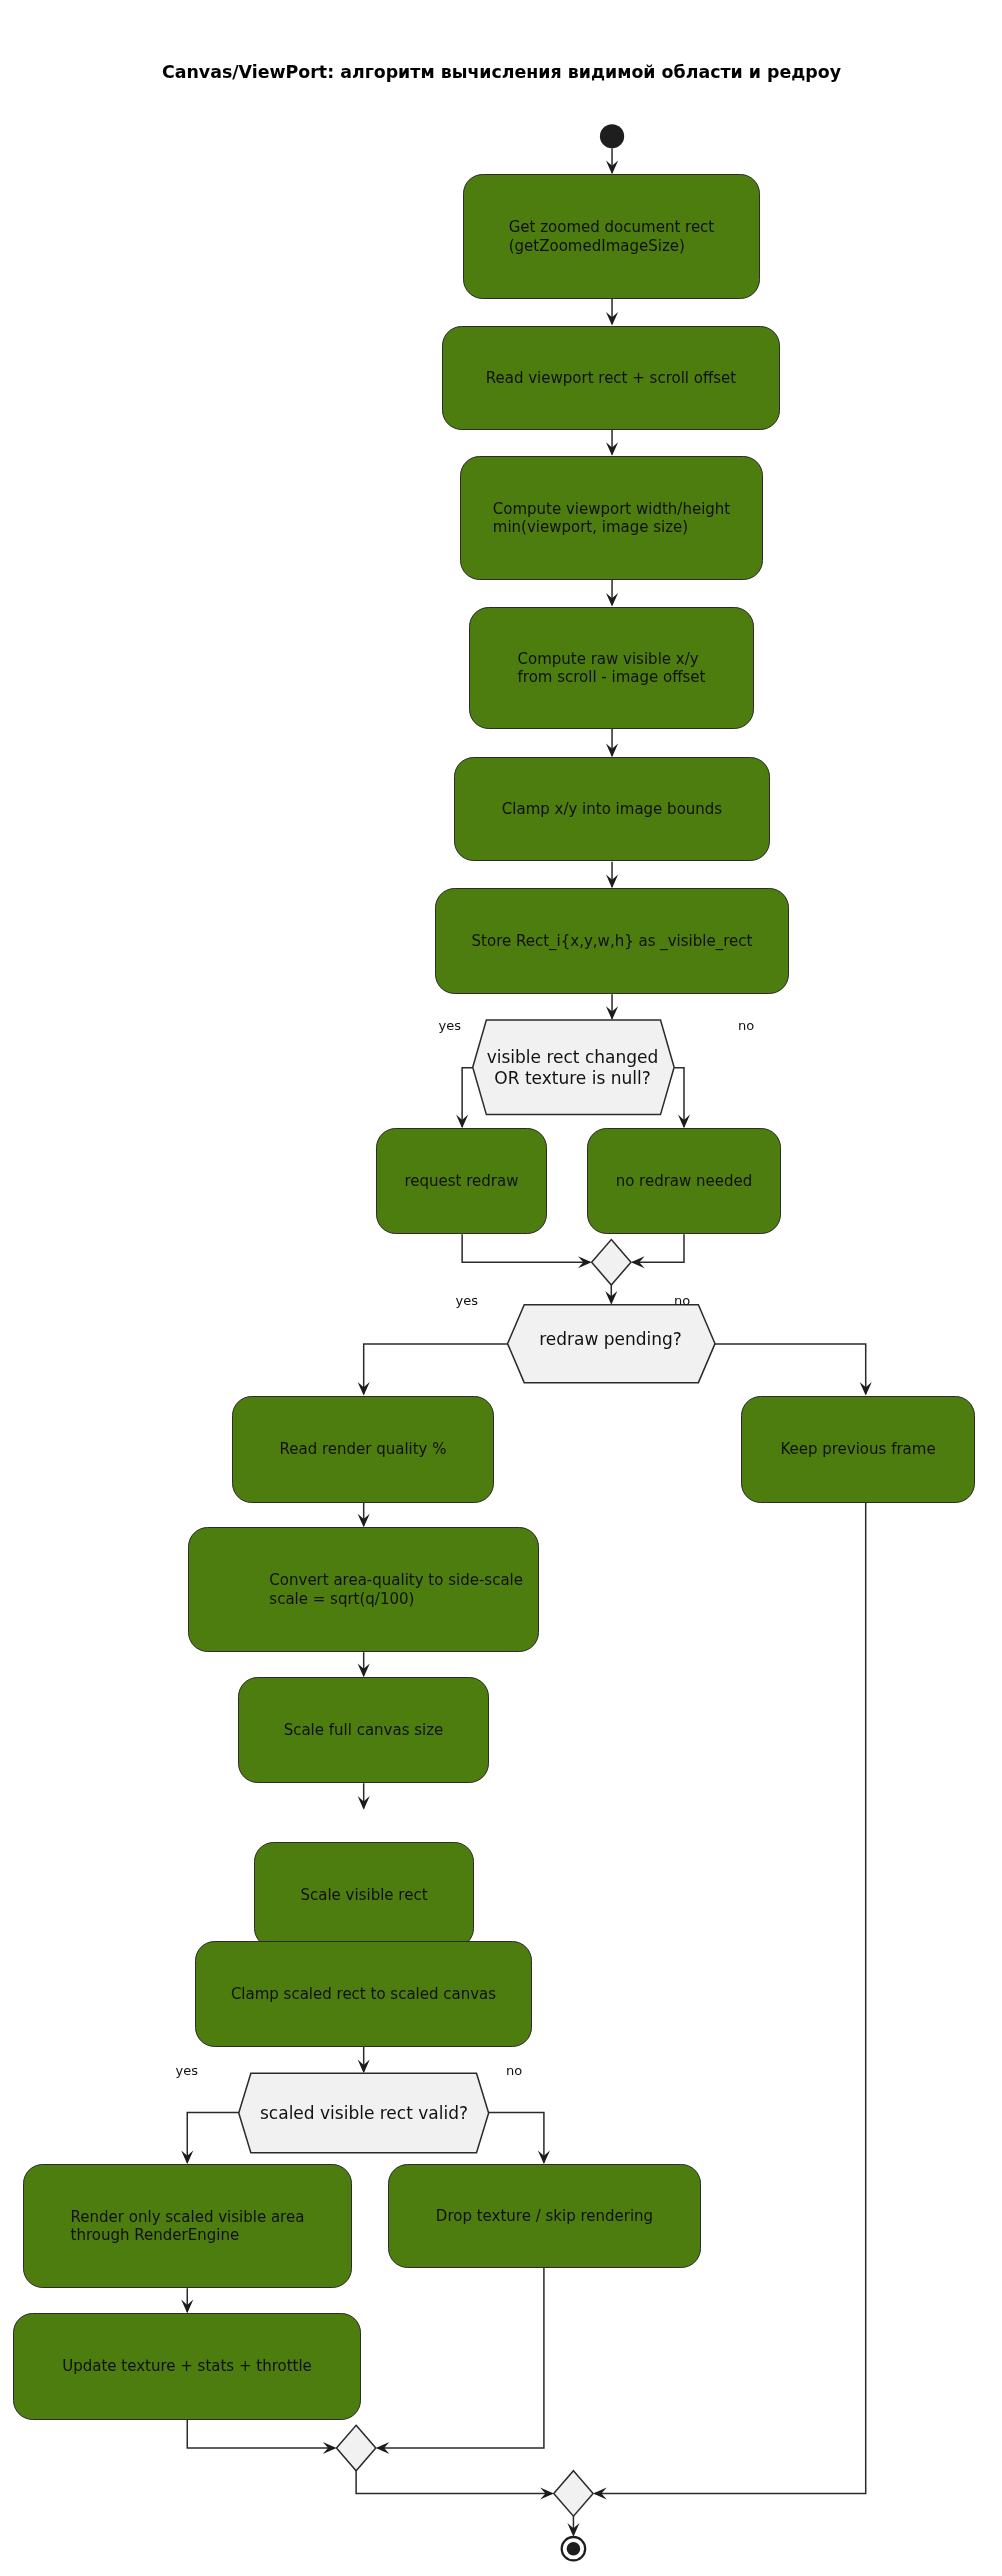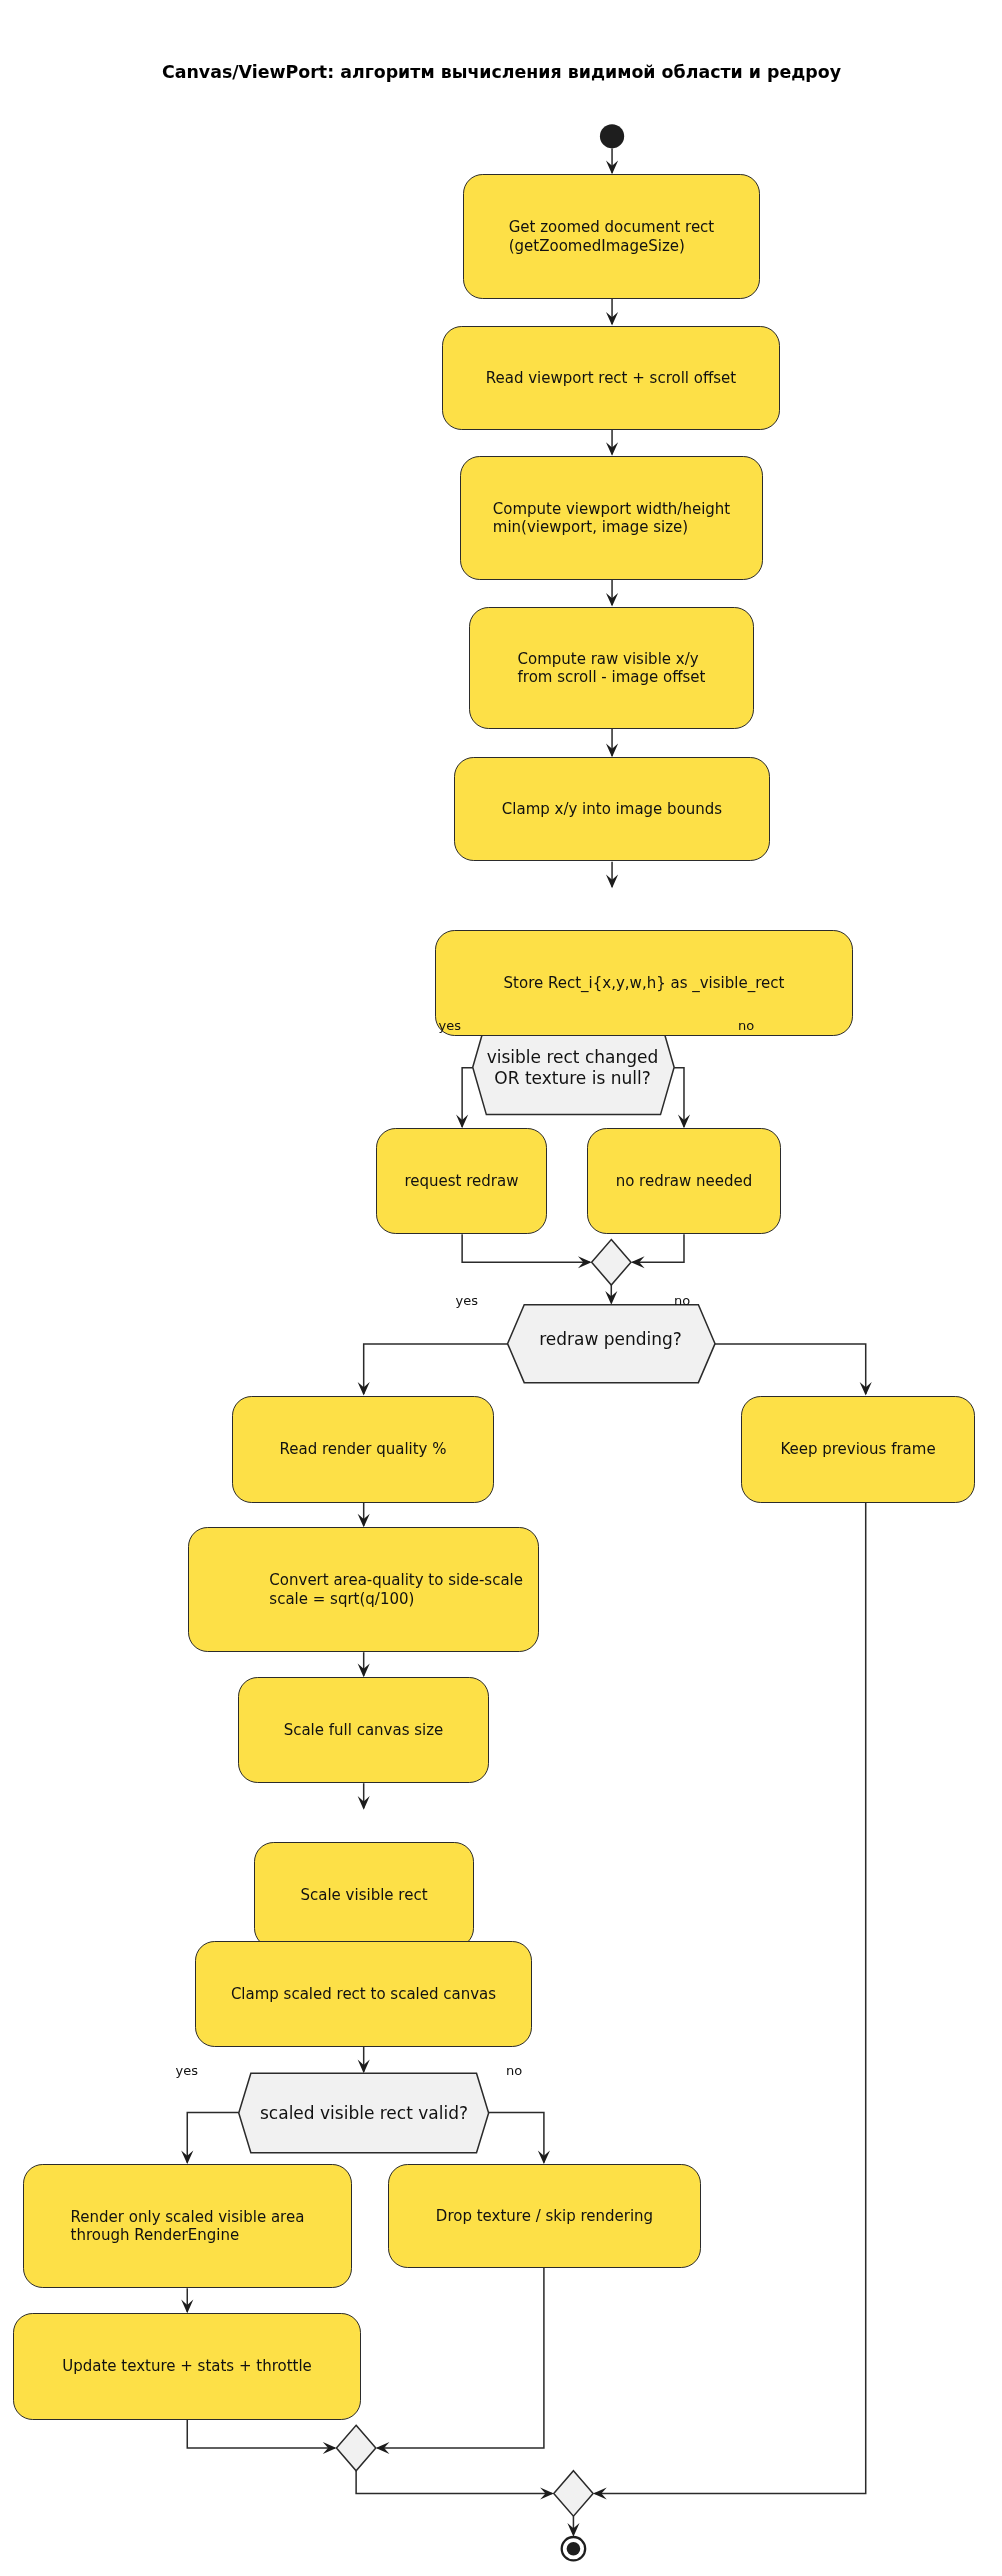--- a/index.html
+++ b/index.html
@@ -46,21 +46,21 @@
     stroke-width: 2;
   }
   .start-dot { fill: #1e1e1e; stroke: none; }
   .end-outer { fill: #ffffff; stroke: #1e1e1e; stroke-width: 3; }
   .end-inner { fill: #1e1e1e; stroke: none; }
 
   .node {
     position: absolute;
     z-index: 2;
     box-sizing: border-box;
-    background: #fde047;
+    background: #4d7c0f;
     border: 1.5px solid #2b2b2b;
     border-radius: 19.7px;
     display: flex;
     align-items: center;
     justify-content: center;
     padding: 6px 15px;
   }
   .node-text {
     font-size: 15px;
     line-height: 1.22;
@@ -190,21 +190,21 @@
 
 <div class="node" style="left:469px; top:607px; width:285px; height:122px;">
   <div class="node-text">Compute raw visible x/y
 from scroll - image offset</div>
 </div>
 
 <div class="node" style="left:454px; top:757px; width:316px; height:104px;">
   <div class="node-text">Clamp x/y into image bounds</div>
 </div>
 
-<div class="node" style="left:435px; top:888px; width:418px; height:106px;margin-top:42px;">
+<div class="node" style="left:435px; top:888px; width:354px; height:106px;">
   <div class="node-text">Store Rect_i{x,y,w,h} as _visible_rect</div>
 </div>
 
 <div class="hex-text-wrap" style="left:472px; top:1020px; width:201px; height:95px;">
   <div class="hex-text">visible rect changed
 OR texture is null?</div>
 </div>
 <div class="branch-label right-align" style="left:416px; top:1018px;">yes</div>
 <div class="branch-label left-align" style="left:738px; top:1018px;">no</div>
 

